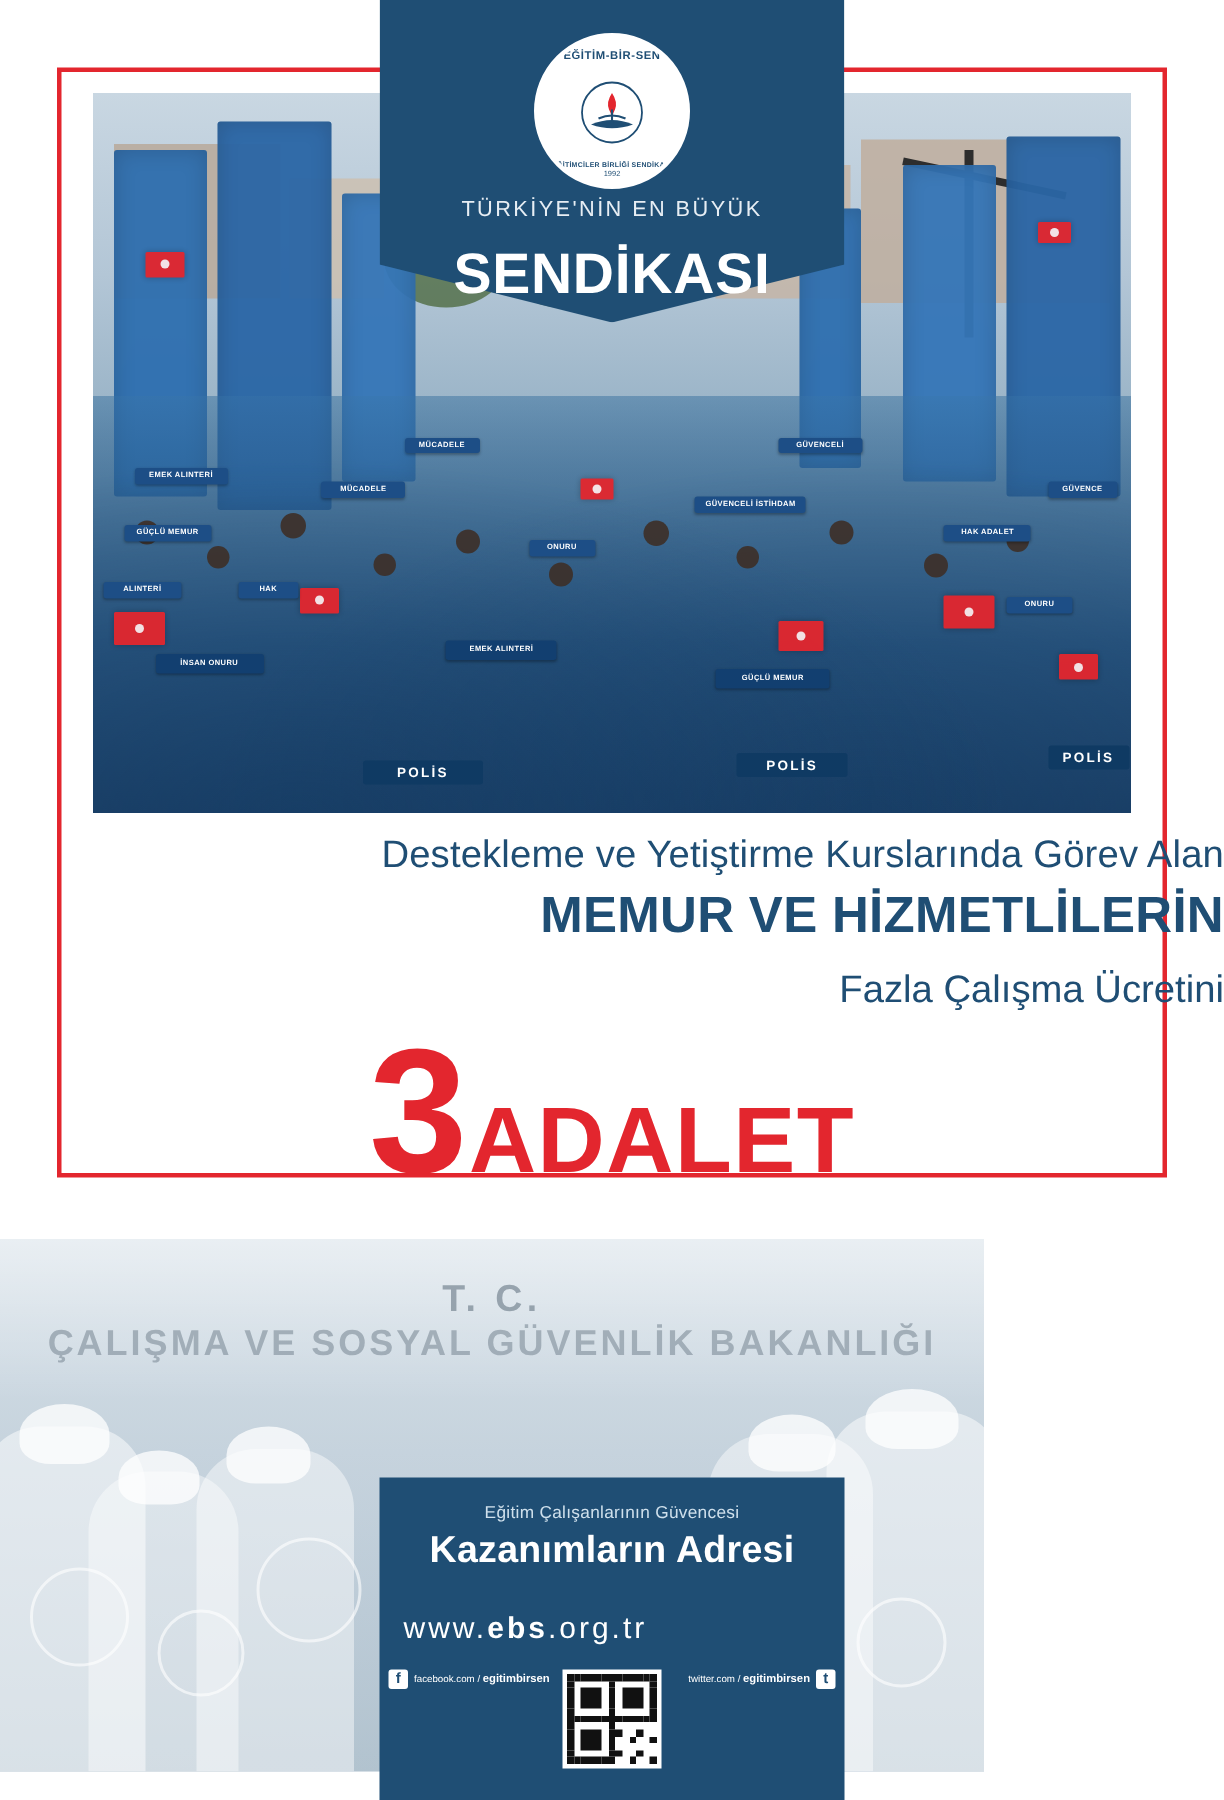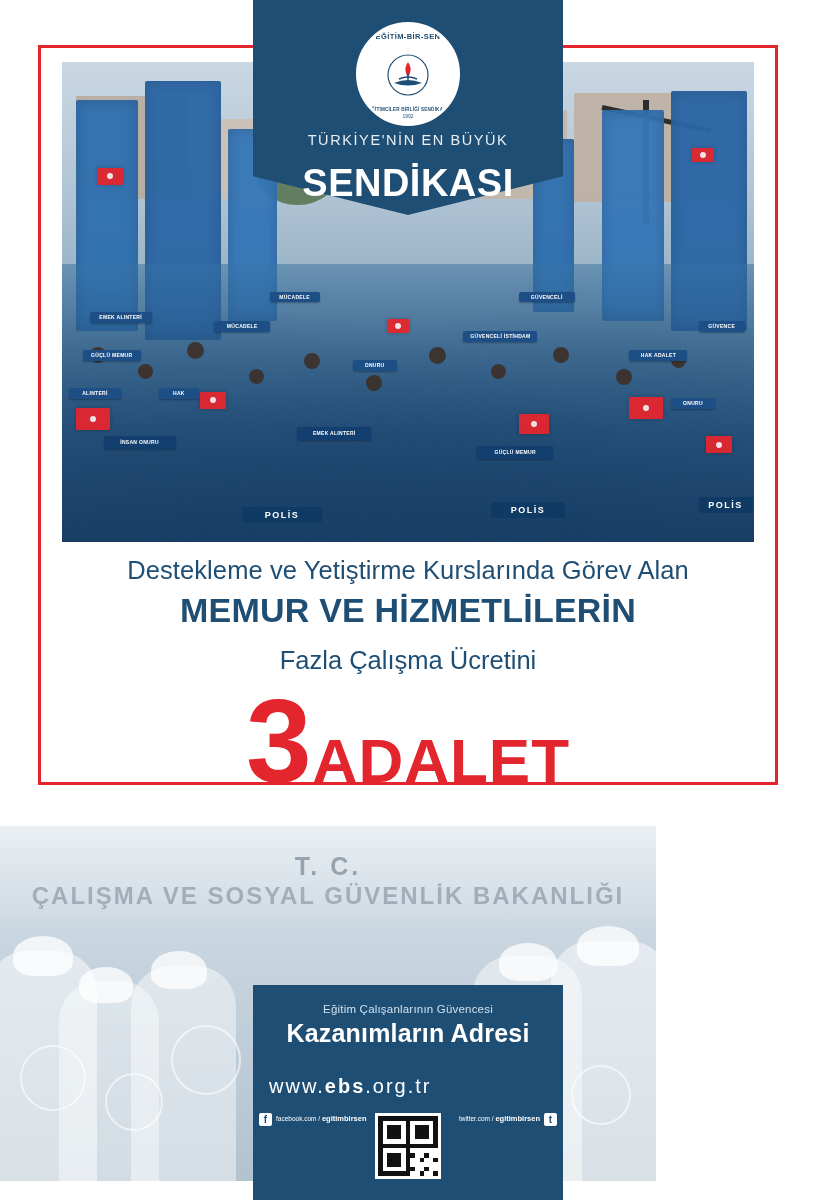--- a/index.html
+++ b/index.html
@@ -128,21 +128,21 @@
     text-align:center; color:#e7eef4; font-size:14.5px; letter-spacing:1.6px;
     font-weight:normal;
   }
   .ribbon .line2 {
     position:absolute; left:0; right:0; top:150px;
     text-align:center; color:#ffffff; font-size:38px; font-weight:bold; letter-spacing:.5px;margin-top:12px;
   }
 
   
   .headline {
-    position:absolute; left:0; right:0; top:556px; text-align:center; z-index:8;
+    position:absolute; left:0; right:0; top:556px; text-align:right; z-index:8;
   }
   .hl-1 { font-size:25.5px; color:#1f4e74; font-weight:normal; letter-spacing:.1px; }
   .hl-2 { font-size:34px; color:#1f4e74; font-weight:bold; margin-top:6px; letter-spacing:.2px;}
   .hl-3 { font-size:25.5px; color:#1f4e74; font-weight:normal; margin-top:16px;}
 
   .big {
     position:absolute; left:0; right:0; top:690px; z-index:9;
     text-align:center; color:#e3262e; line-height:.88;
   }
   .big-row1 {

